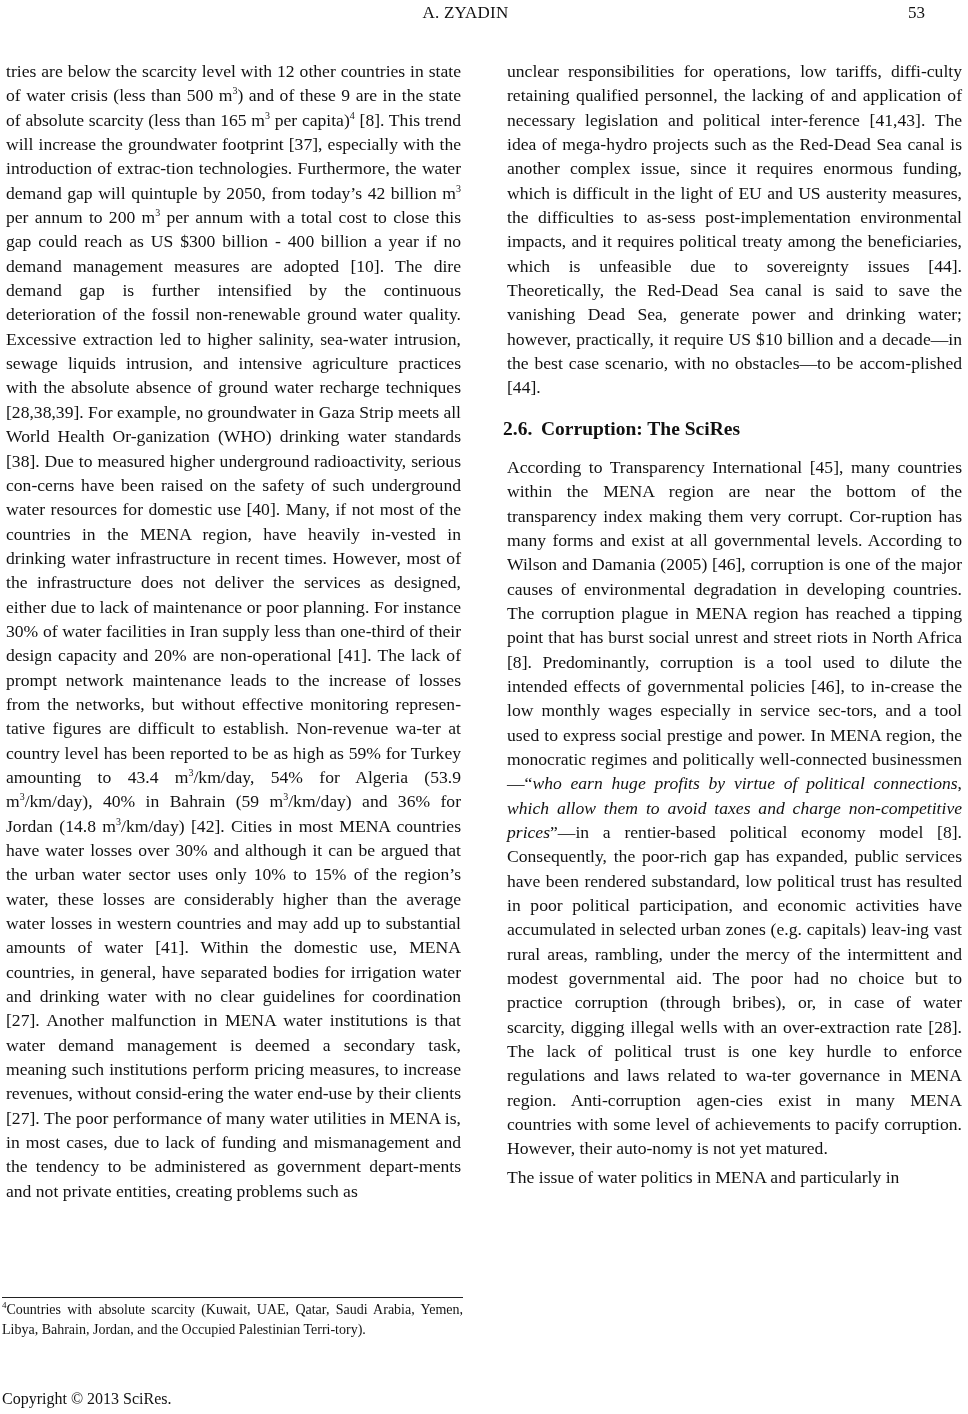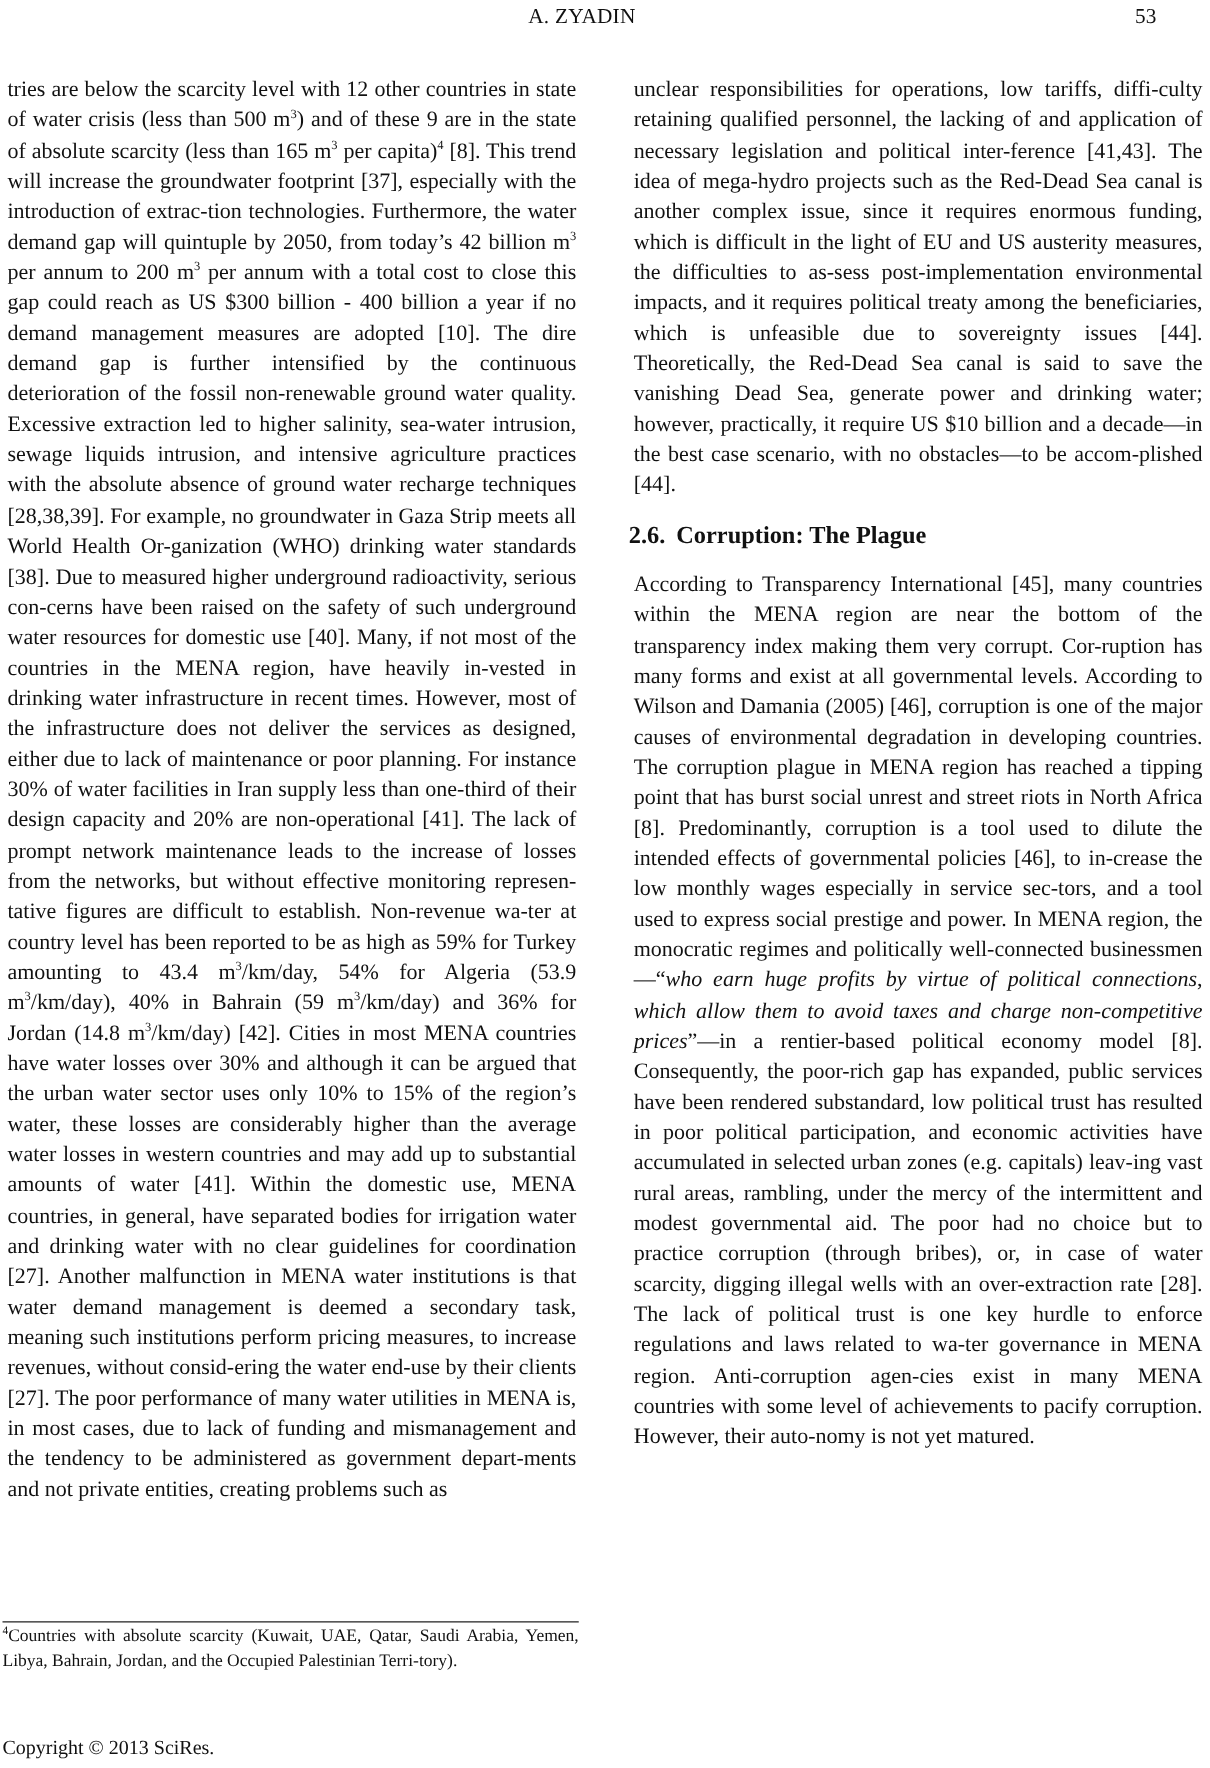--- a/index.html
+++ b/index.html
@@ -58,21 +58,22 @@
 </div>
 
 <div class="footnote-rule"></div>
 <div class="footnote">
   <sup>4</sup><span>Countries with absolute scarcity (Kuwait, UAE, Qatar, Saudi Arabia, Yemen, Libya, Bahrain, Jordan, and the Occupied Palestinian Terri-tory).</span>
 </div>
 
 <div class="col col-right">
   <p>unclear responsibilities for operations, low tariffs, diffi-culty retaining qualified personnel, the lacking of and application of necessary legislation and political inter-ference [41,43]. The idea of mega-hydro projects such as the Red-Dead Sea canal is another complex issue, since it requires enormous funding, which is difficult in the light of EU and US austerity measures, the difficulties to as-sess post-implementation environmental impacts, and it requires political treaty among the beneficiaries, which is unfeasible due to sovereignty issues [44]. Theoretically, the Red-Dead Sea canal is said to save the vanishing Dead Sea, generate power and drinking water; however, practically, it require US $10 billion and a decade—in the best case scenario, with no obstacles—to be accom-plished [44].</p>
   <div class="section-heading">
-    <span class="num">2.6.</span><span>Corruption: The Plague</span>
+    <span class="num">2.6.</span><span>Corruption: The SciRes</span>
   </div>
   <p><span>According to Transparency International [45], many countries within the MENA region are near the bottom of the transparency index making them very corrupt. Cor-ruption has many forms and exist at all governmental levels. According to Wilson and Damania (2005) [46], corruption is one of the major causes of environmental degradation in developing countries. The corruption plague in MENA region has reached a tipping point that has burst social unrest and street riots in North Africa [8]. Predominantly, corruption is a tool used to dilute the intended effects of governmental policies [46], to in-crease the low monthly wages especially in service sec-tors, and a tool used to express social prestige and power. In MENA region, the monocratic regimes and politically well-connected businessmen—“</span><em>who earn huge profits by virtue of political connections</em><span>, </span><em>which allow them to avoid taxes and charge non-competitive prices</em><span>”—in a rentier-based political economy model [8]. Consequently, the poor-rich gap has expanded, public services have been rendered substandard, low political trust has resulted in poor political participation, and economic activities have accumulated in selected urban zones (e.g. capitals) leav-ing vast rural areas, rambling, under the mercy of the intermittent and modest governmental aid. The poor had no choice but to practice corruption (through bribes), or, in case of water scarcity, digging illegal wells with an over-extraction rate [28]. The lack of political trust is one key hurdle to enforce regulations and laws related to wa-ter governance in MENA region. Anti-corruption agen-cies exist in many MENA countries with some level of achievements to pacify corruption. However, their auto-nomy is not yet matured.</span></p>
+  <p>The issue of water politics in MENA and particularly in</p>
 </div>
 
 <div class="page-footer">
   <span class="copyright">Copyright © 2013 SciRes.</span>
   <span class="journal">JWARP</span>
 </div>
 
 </body></html>

